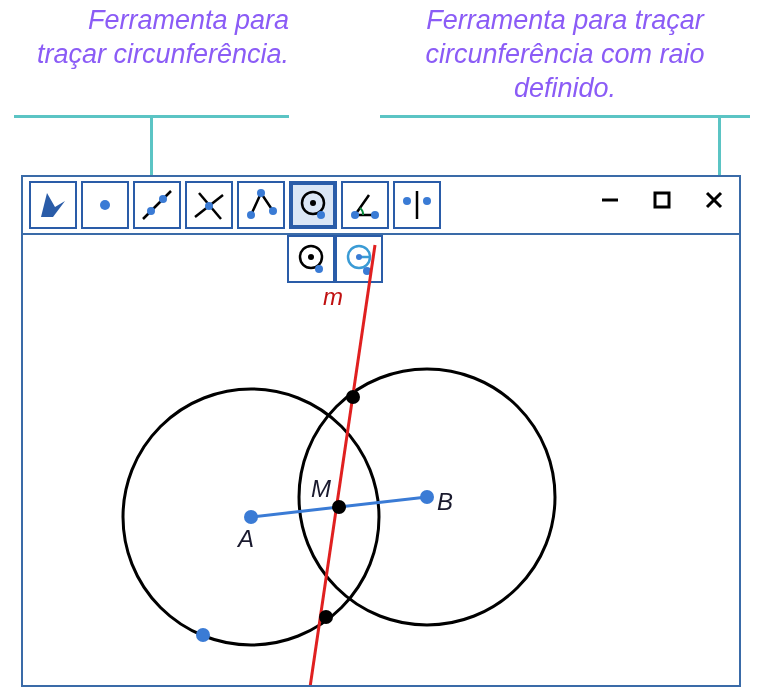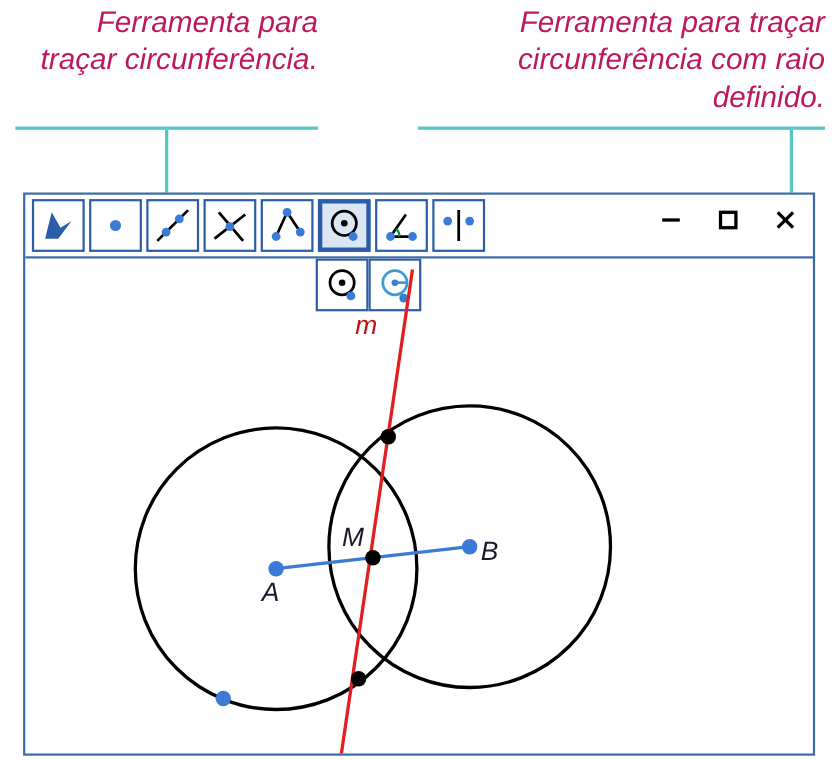--- a/index.html
+++ b/index.html
@@ -9,26 +9,26 @@
     width: 762px;
     height: 691px;
     font-family: Arial, Helvetica, sans-serif;
     background: #fff;
     position: relative;
   }
   .annotation {
     position: absolute;
     font-size: 27px;
     font-style: italic;
-    color: #be185d;
+    color: #8b5cf6;
     line-height: 1.25;
     text-align: right;
   }
   .ann-left { left: 14px; top: 4px; width: 275px; }
-  .ann-right { left: 380px; top: 4px; width: 370px; }
+  .ann-right { left: 380px; top: 4px; width: 370px; text-align: center; }
   .underline {
     position: absolute;
     height: 3px;
     background: #5bc4c4;
   }
   .ul-left { left: 14px; top: 115px; width: 275px; }
   .ul-right { left: 380px; top: 115px; width: 370px; }
 
   
   .callout {

